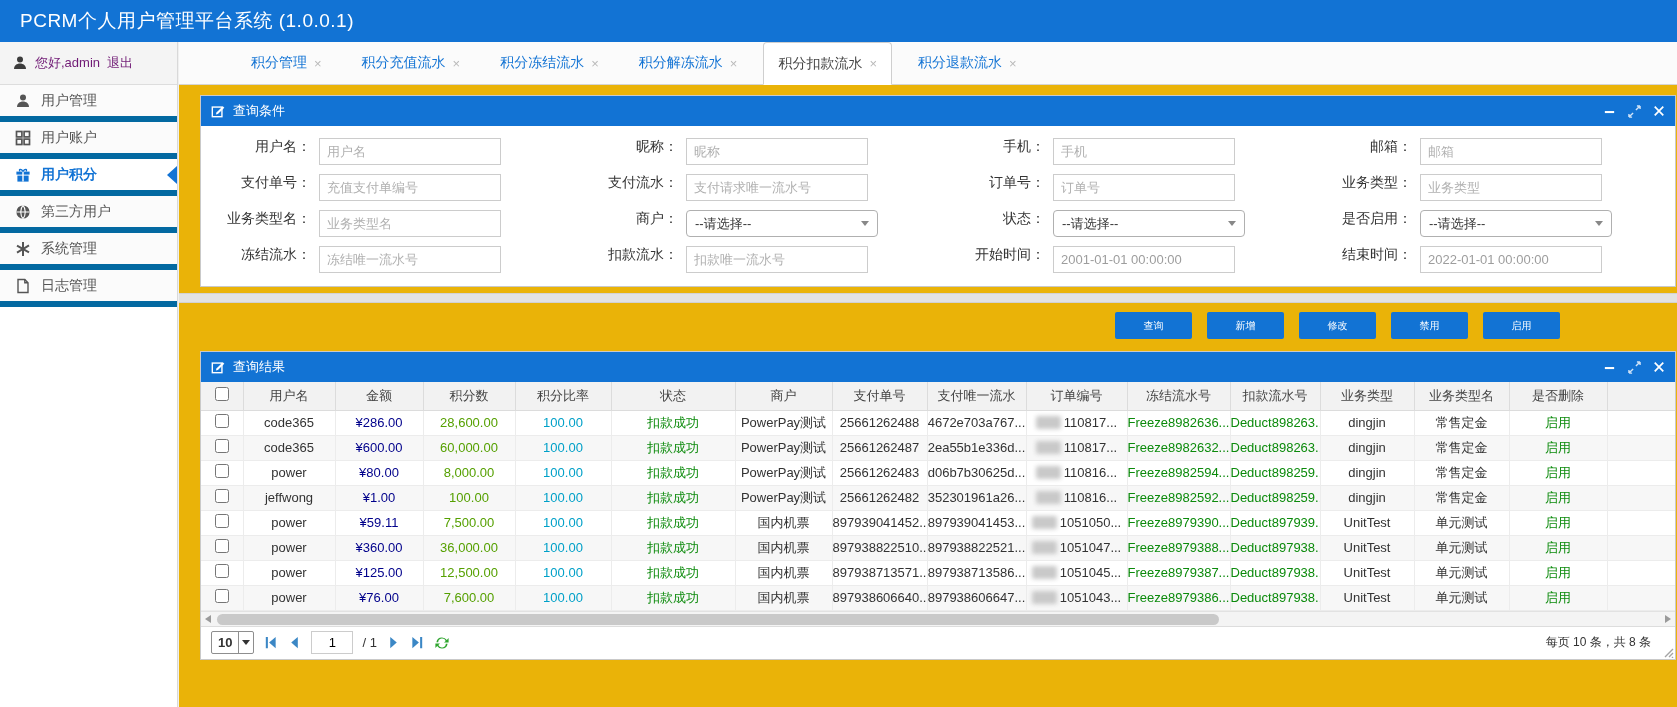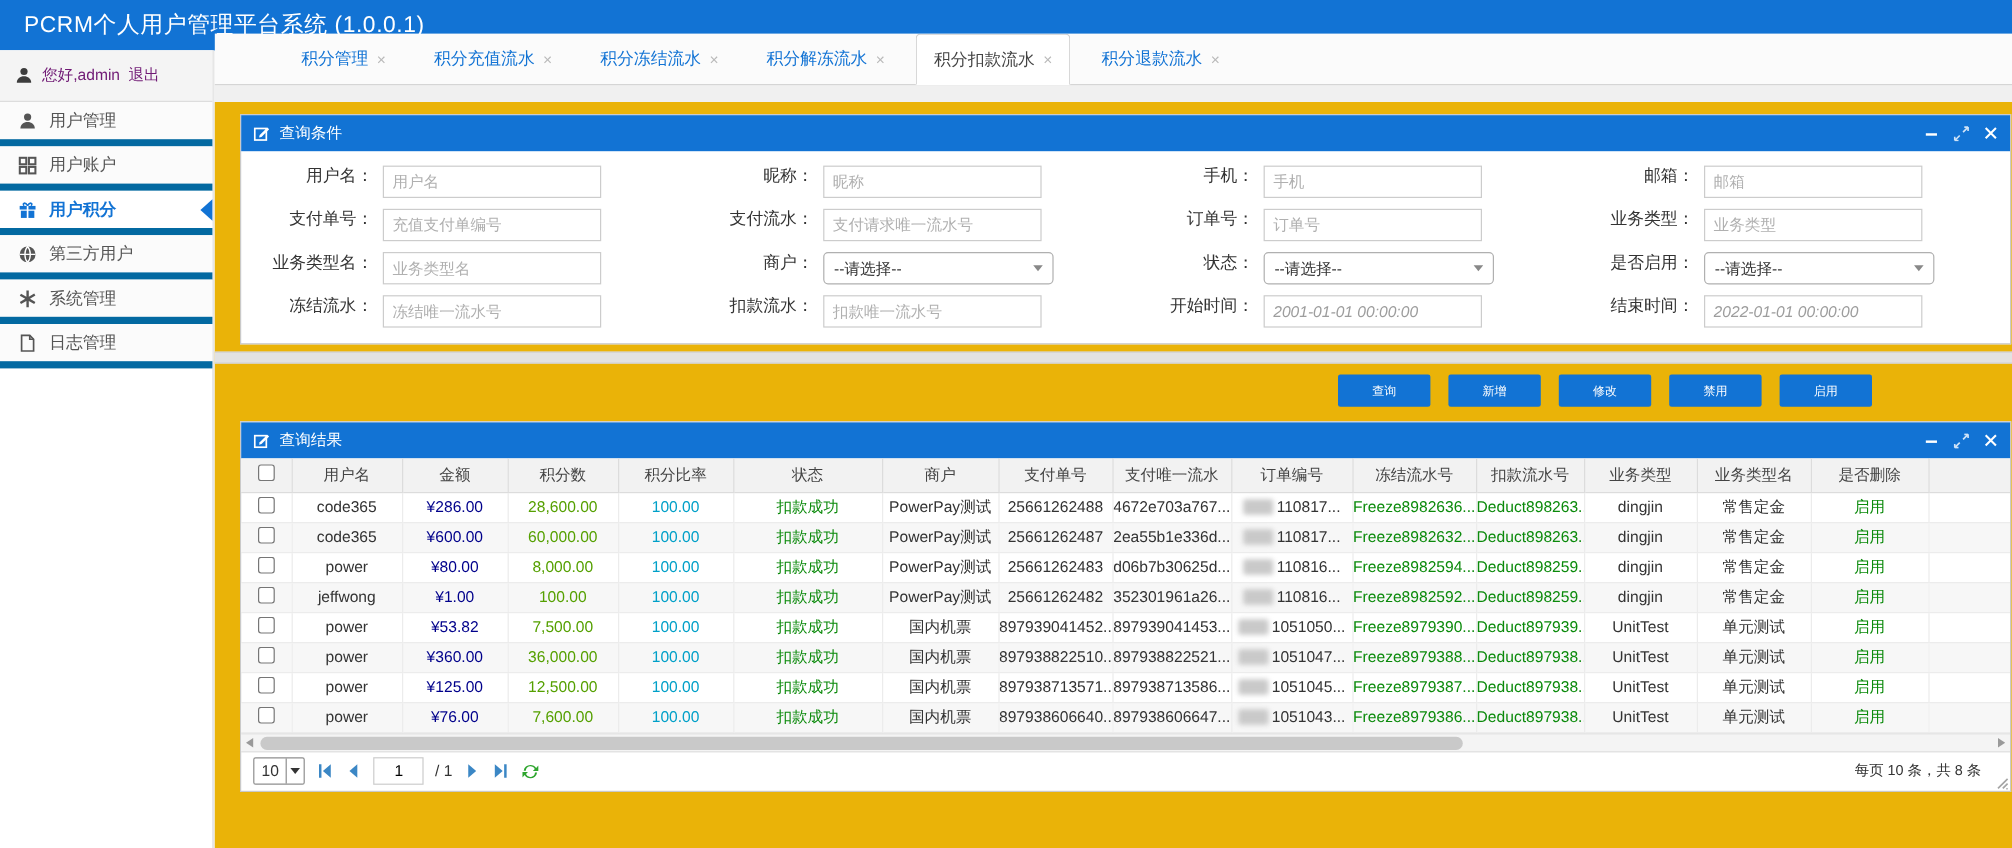--- a/index.html
+++ b/index.html
@@ -14,40 +14,40 @@
   .sidebar { position:absolute; top:42px; left:0; width:178px; bottom:0; background:#fff; border-right:1px solid #d9d9d9; }
   .user-bar { height:43px; background:#f4f4f4; border-bottom:1px solid #ddd; display:flex; align-items:center; gap:7px; padding-left:12px; font-size:13px; color:#701a75; }
   .user-bar .logout { cursor:pointer; }
   .side-item { position:relative; height:37px; display:flex; align-items:center; gap:10px; padding-left:15px; font-size:14px; color:#555; border-bottom:6px solid #0369a1; cursor:pointer; background:#fbfbfb; }
   .side-item .s-icon { width:16px; height:16px; color:#555; flex:none; display:flex; }
   .side-item.active { color:#1273d4; font-weight:bold; background:#fff; }
   .side-item.active .s-icon { color:#1273d4; }
   .active-arrow { position:absolute; right:0; top:50%; margin-top:-9px; width:0; height:0; border-top:9px solid transparent; border-bottom:9px solid transparent; border-right:10px solid #1273d4; }
 
   
-  .tabbar { position:absolute; top:28px; left:179px; right:0; height:43px; background:#fbfbfb; border-bottom:1px solid #d5d5d5; display:flex; align-items:stretch; padding-left:52px; }
+  .tabbar { position:absolute; top:42px; left:179px; right:0; height:43px; background:#fbfbfb; border-bottom:1px solid #d5d5d5; display:flex; align-items:stretch; padding-left:52px; }
   .tab { display:flex; align-items:center; gap:7px; padding:0 14px; margin:0 6px; font-size:14px; color:#1273d4; cursor:pointer; }
   .tab .tab-close { color:#b9b9b9; font-size:13px; cursor:pointer; }
   .tab.active { background:#fff; border:1px solid #cfcfcf; border-bottom:1px solid #fff; border-radius:4px 4px 0 0; color:#444; position:relative; margin-bottom:-1px; z-index:2; }
 
   
   .content { position:absolute; top:85px; left:179px; right:0; bottom:0; background:#eab308; padding:10px 1px 0 21px; }
 
   .panel { background:#fff; border:1px solid #c9c9c9; }
   .panel-header { height:30px; background:#1273d4; color:#fff; font-size:13px; display:flex; align-items:center; gap:8px; padding:0 10px; }
   .win-icons { margin-left:auto; display:flex; gap:12px; align-items:center; }
   .win-icons span { display:flex; cursor:pointer; }
 
   
   .form-grid { display:grid; grid-template-columns:repeat(4,1fr); row-gap:8px; padding:12px 6px 12px 0; }
   .field { display:flex; align-items:flex-start; height:28px; }
   .field label { width:118px; flex:none; text-align:right; padding-right:8px; font-size:14px; color:#333; }
   .field input { width:182px; height:27px; border:1px solid #ccc; padding:0 7px; font-size:13px; color:#333; font-family:inherit; background:#fff; }
   .field input::placeholder { color:#b0b0b0; }
-  .field input.dim { color:#9d9d9d;font-style:italic; }
+  .field input.dim { color:#9d9d9d; }
   .sel { width:192px; height:27px; border:1px solid #b0b0b0; border-radius:4px; display:flex; align-items:center; justify-content:space-between; padding:0 8px; font-size:13px; color:#333; cursor:pointer; background:#fff; }
   .caret { width:0; height:0; border-left:4px solid transparent; border-right:4px solid transparent; border-top:5px solid #888; }
 
   .splitter { height:10px; background:#e2e2e2; margin:6px -15px 0 -21px; border-top:1px solid #d2d2d2; border-bottom:1px solid #d2d2d2; }
 
   .actions { display:flex; justify-content:flex-end; gap:15px; padding:9px 116px 9px 0; }
   .btn { width:77px; height:27px; background:#1273d4; color:#fff; border:none; border-radius:2px; font-size:10px; font-family:inherit; cursor:pointer; }
 
   
   .results { margin-top:3px; }
@@ -67,21 +67,21 @@
   
   .hscroll { position:relative; height:15px; background:#f4f4f4; border-top:1px solid #e2e2e2; }
   .hthumb { position:absolute; left:16px; top:2px; width:68%; height:11px; background:#c9c9c9; border-radius:6px; cursor:pointer; }
   .harrow { position:absolute; top:3px; width:0; height:0; border-top:4px solid transparent; border-bottom:4px solid transparent; cursor:pointer; }
   .harrow.left { left:4px; border-right:6px solid #9a9a9a; }
   .harrow.right { right:4px; border-left:6px solid #9a9a9a; }
 
   
   .pager { position:relative; height:33px; border-top:1px solid #ddd; display:flex; align-items:center; gap:9px; padding:0 10px; font-size:13px; color:#333; }
   .pgsize { display:flex; align-items:center; height:23px; border:1px solid #8e8e8e; border-radius:2px; background:#fff; cursor:pointer; }
-  .pgsize .val { padding:0 6px; font-size:13px; }
+  .pgsize .val { padding:0 6px; font-size:13px;font-weight:bold; }
   .pgsize .dd { width:15px; height:100%; border-left:1px solid #8e8e8e; display:flex; align-items:center; justify-content:center; }
   .pgsize .dd i { width:0; height:0; border-left:4px solid transparent; border-right:4px solid transparent; border-top:5px solid #333; }
   .pager .icon-btn { display:flex; cursor:pointer; }
   .page-input { width:42px; height:23px; border:1px solid #ccc; text-align:center; font-size:13px; font-family:inherit; }
   .pager-summary { margin-left:auto; font-size:12px; padding-right:14px; }
   .grip { position:absolute; right:1px; bottom:1px; cursor:nwse-resize; display:flex; }
 </style>
 </head>
 <body>
 
@@ -443,21 +443,21 @@
               <td class="c-green">Freeze8982592...</td>
               <td class="c-green">Deduct898259...</td>
               <td>dingjin</td>
               <td>常售定金</td>
               <td class="c-green">启用</td>
               <td></td>
             </tr>
             <tr>
               <td><input type="checkbox" style=""></td>
               <td>power</td>
-              <td class="c-amount">¥53.82</td>
+              <td class="c-amount">¥59.11</td>
               <td class="c-points">7,500.00</td>
               <td class="c-ratio">100.00</td>
               <td class="c-green">扣款成功</td>
               <td>国内机票</td>
               <td>897939041452...</td>
               <td>897939041453...</td>
               <td><span class="redact"></span>1051050...</td>
               <td class="c-green">Freeze8979390...</td>
               <td class="c-green">Deduct897939...</td>
               <td>UnitTest</td>

